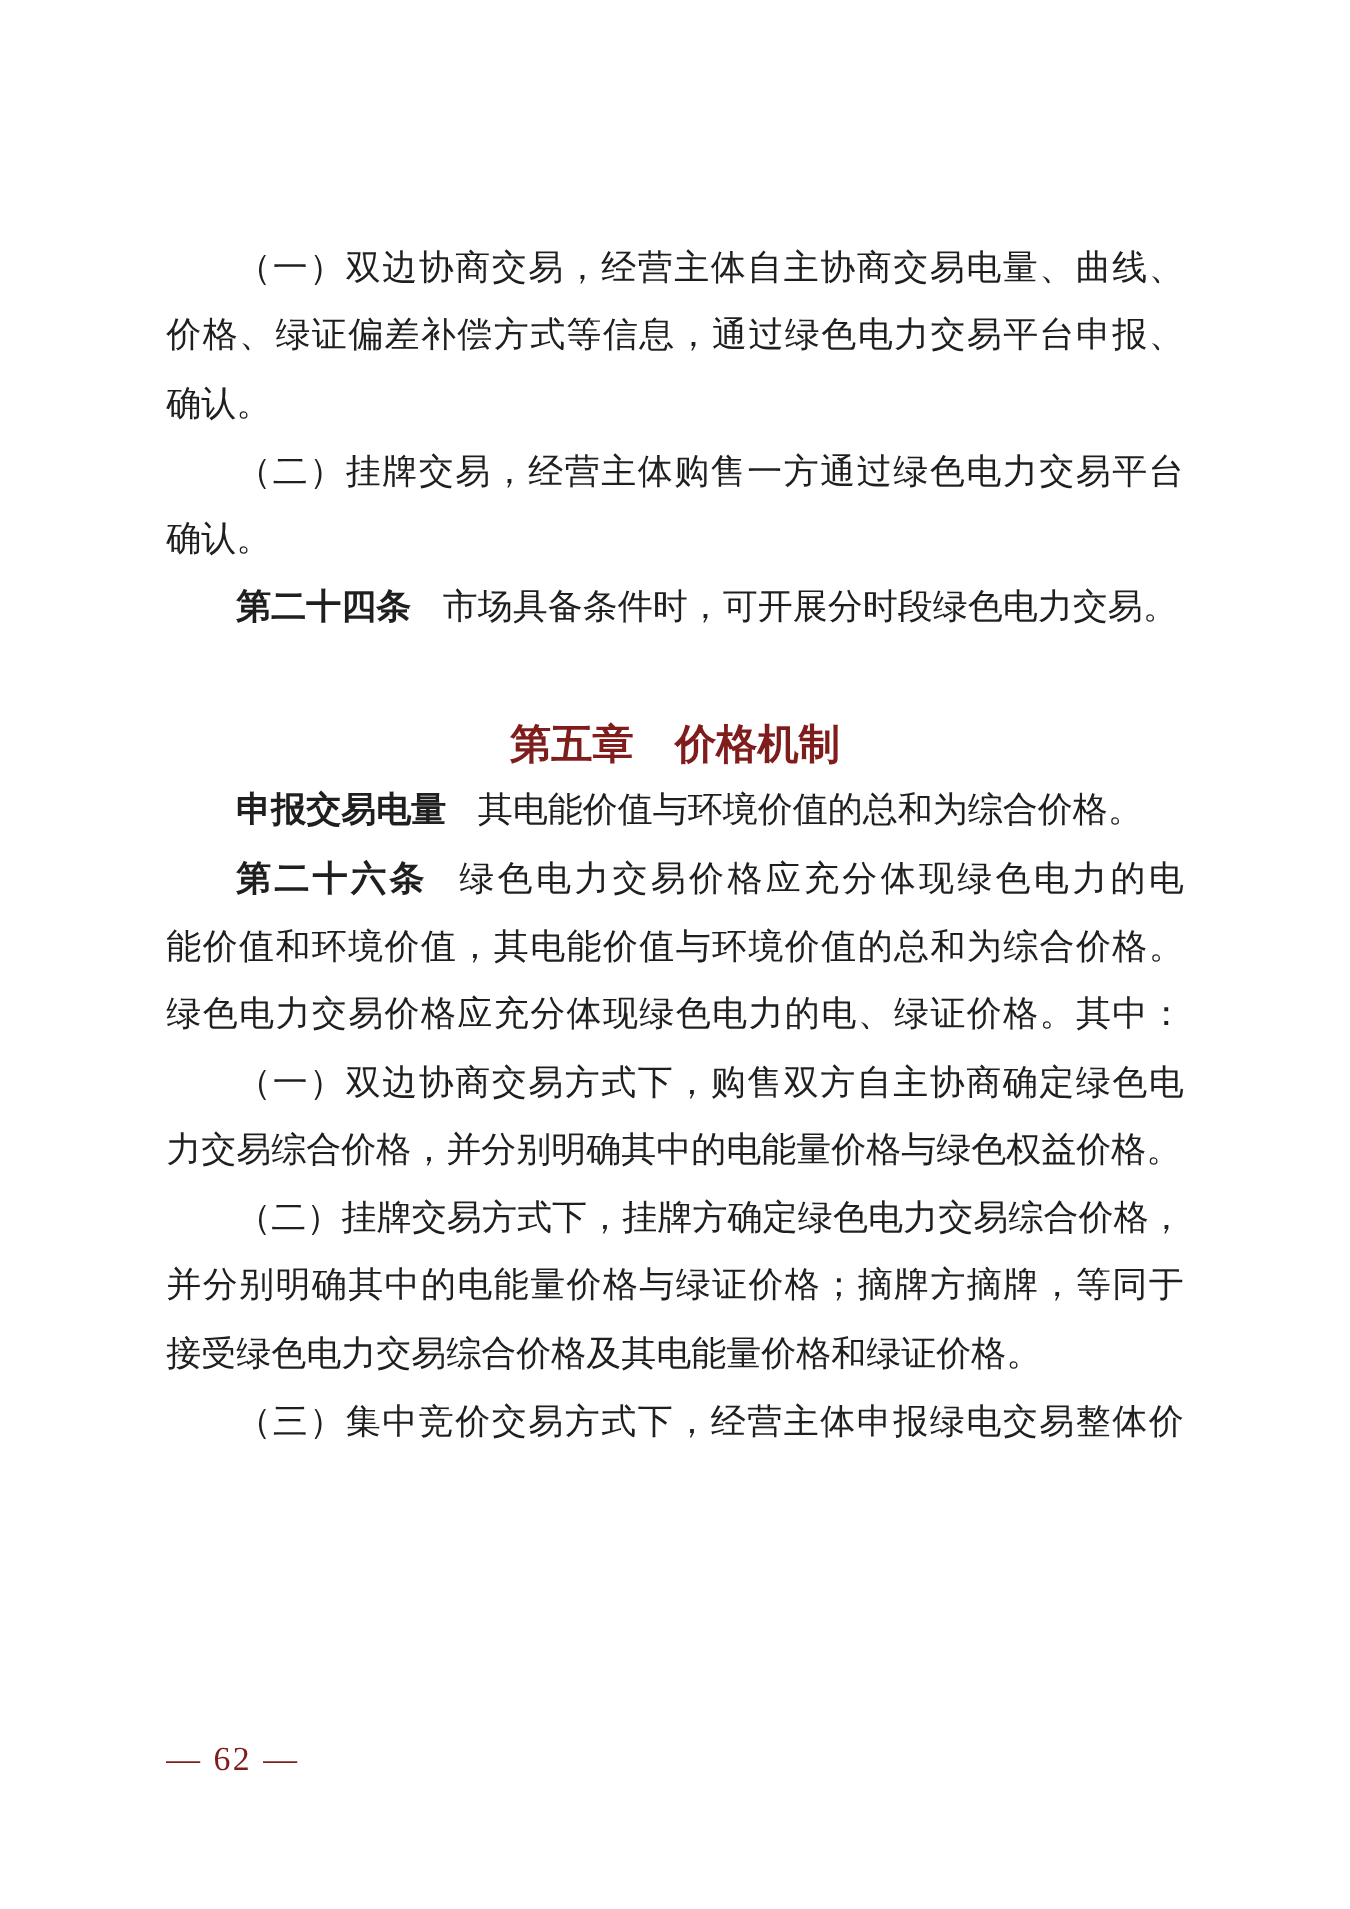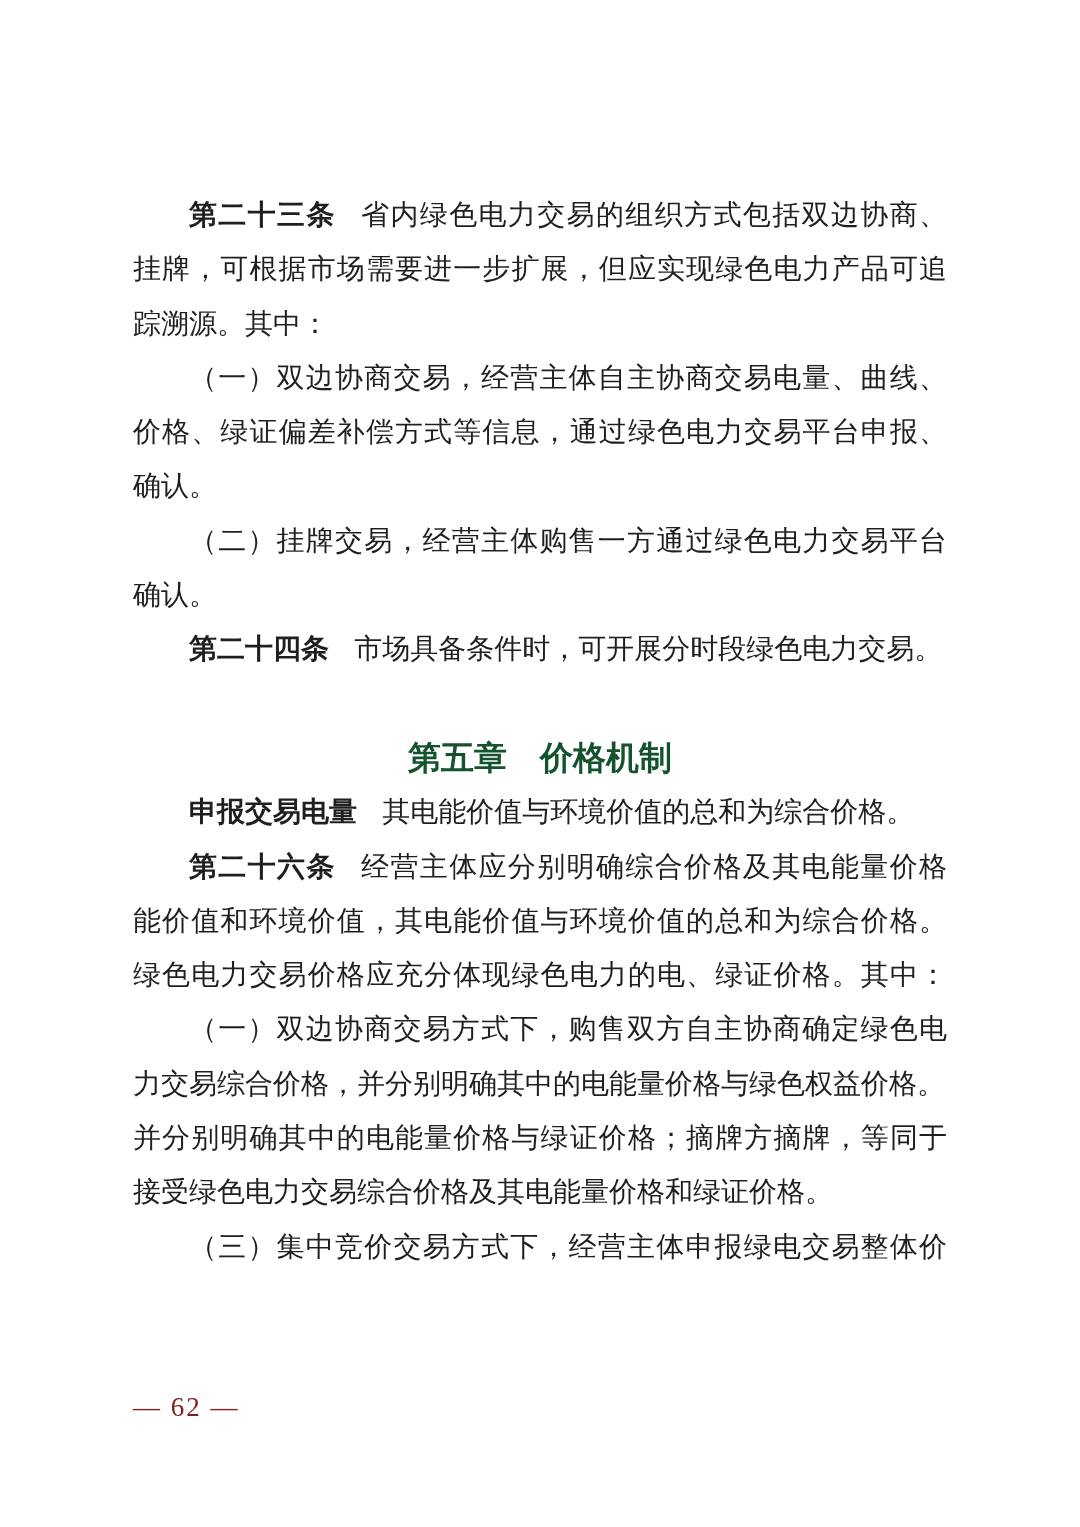--- a/index.html
+++ b/index.html
@@ -36,43 +36,38 @@
     margin-right: 0.9em;
   }
   .chapter {
     margin-top: 54.3px;
     line-height: 54.3px;
     font-family: "Liberation Sans", "DejaVu Sans", sans-serif;
     font-weight: 700;
     font-size: 33px;
     text-align: left;
     text-align-last: center;
-    color: #14532d;
+    color: #7f1d1d;
   }
   .page-number {
     position: absolute;
     left: 133px;
     top: 1380px;
     font-size: 27px;
     line-height: 54px;
     color: #7f1d1d;
     letter-spacing: 2px;
   }
 </style>
 </head>
 <body>
 
 <div class="page">
   <div class="doc">
 
-    <div>
-      <div class="ln ind jl"><span class="lead">第二十三条</span><span>省内绿色电力交易的组织方式包括双边协商、</span></div>
-      <div class="ln jl">挂牌，可根据市场需要进一步扩展，但应实现绿色电力产品可追</div>
-      <div class="ln">踪溯源。其中：</div>
-    </div>
 
     <div>
       <div class="ln ind jl">（一）双边协商交易，经营主体自主协商交易电量、曲线、</div>
       <div class="ln jl">价格、绿证偏差补偿方式等信息，通过绿色电力交易平台申报、</div>
       <div class="ln">确认。</div>
     </div>
 
     <div>
       <div class="ln ind jl">（二）挂牌交易，经营主体购售一方通过绿色电力交易平台</div>
       <div class="ln">确认。</div>
@@ -82,31 +77,32 @@
       <div class="ln ind"><span class="lead">第二十四条</span><span>市场具备条件时，可开展分时段绿色电力交易。</span></div>
     </div>
 
     <div class="chapter">第五章　价格机制</div>
 
     <div>
       <div class="ln ind"><span class="lead">申报交易电量</span><span>其电能价值与环境价值的总和为综合价格。</span></div>
     </div>
 
     <div>
-      <div class="ln ind jl"><span class="lead">第二十六条</span><span>经营主体应分别明确综合价格及其电能量价格</span></div>
+      <div class="ln ind jl"><span class="lead">第二十六条</span><span>绿色电力交易价格应充分体现绿色电力的电</span></div>
       <div class="ln jl">能价值和环境价值，其电能价值与环境价值的总和为综合价格。</div>
       <div class="ln jl">绿色电力交易价格应充分体现绿色电力的电、绿证价格。其中：</div>
     </div>
 
     <div>
       <div class="ln ind jl">（一）双边协商交易方式下，购售双方自主协商确定绿色电</div>
       <div class="ln">力交易综合价格，并分别明确其中的电能量价格与绿色权益价格。</div>
     </div>
 
     <div>
+      <div class="ln ind jl">（二）挂牌交易方式下，挂牌方确定绿色电力交易综合价格，</div>
       <div class="ln jl">并分别明确其中的电能量价格与绿证价格；摘牌方摘牌，等同于</div>
       <div class="ln">接受绿色电力交易综合价格及其电能量价格和绿证价格。</div>
     </div>
 
     <div>
       <div class="ln ind jl">（三）集中竞价交易方式下，经营主体申报绿电交易整体价</div>
     </div>
 
   </div>
 

